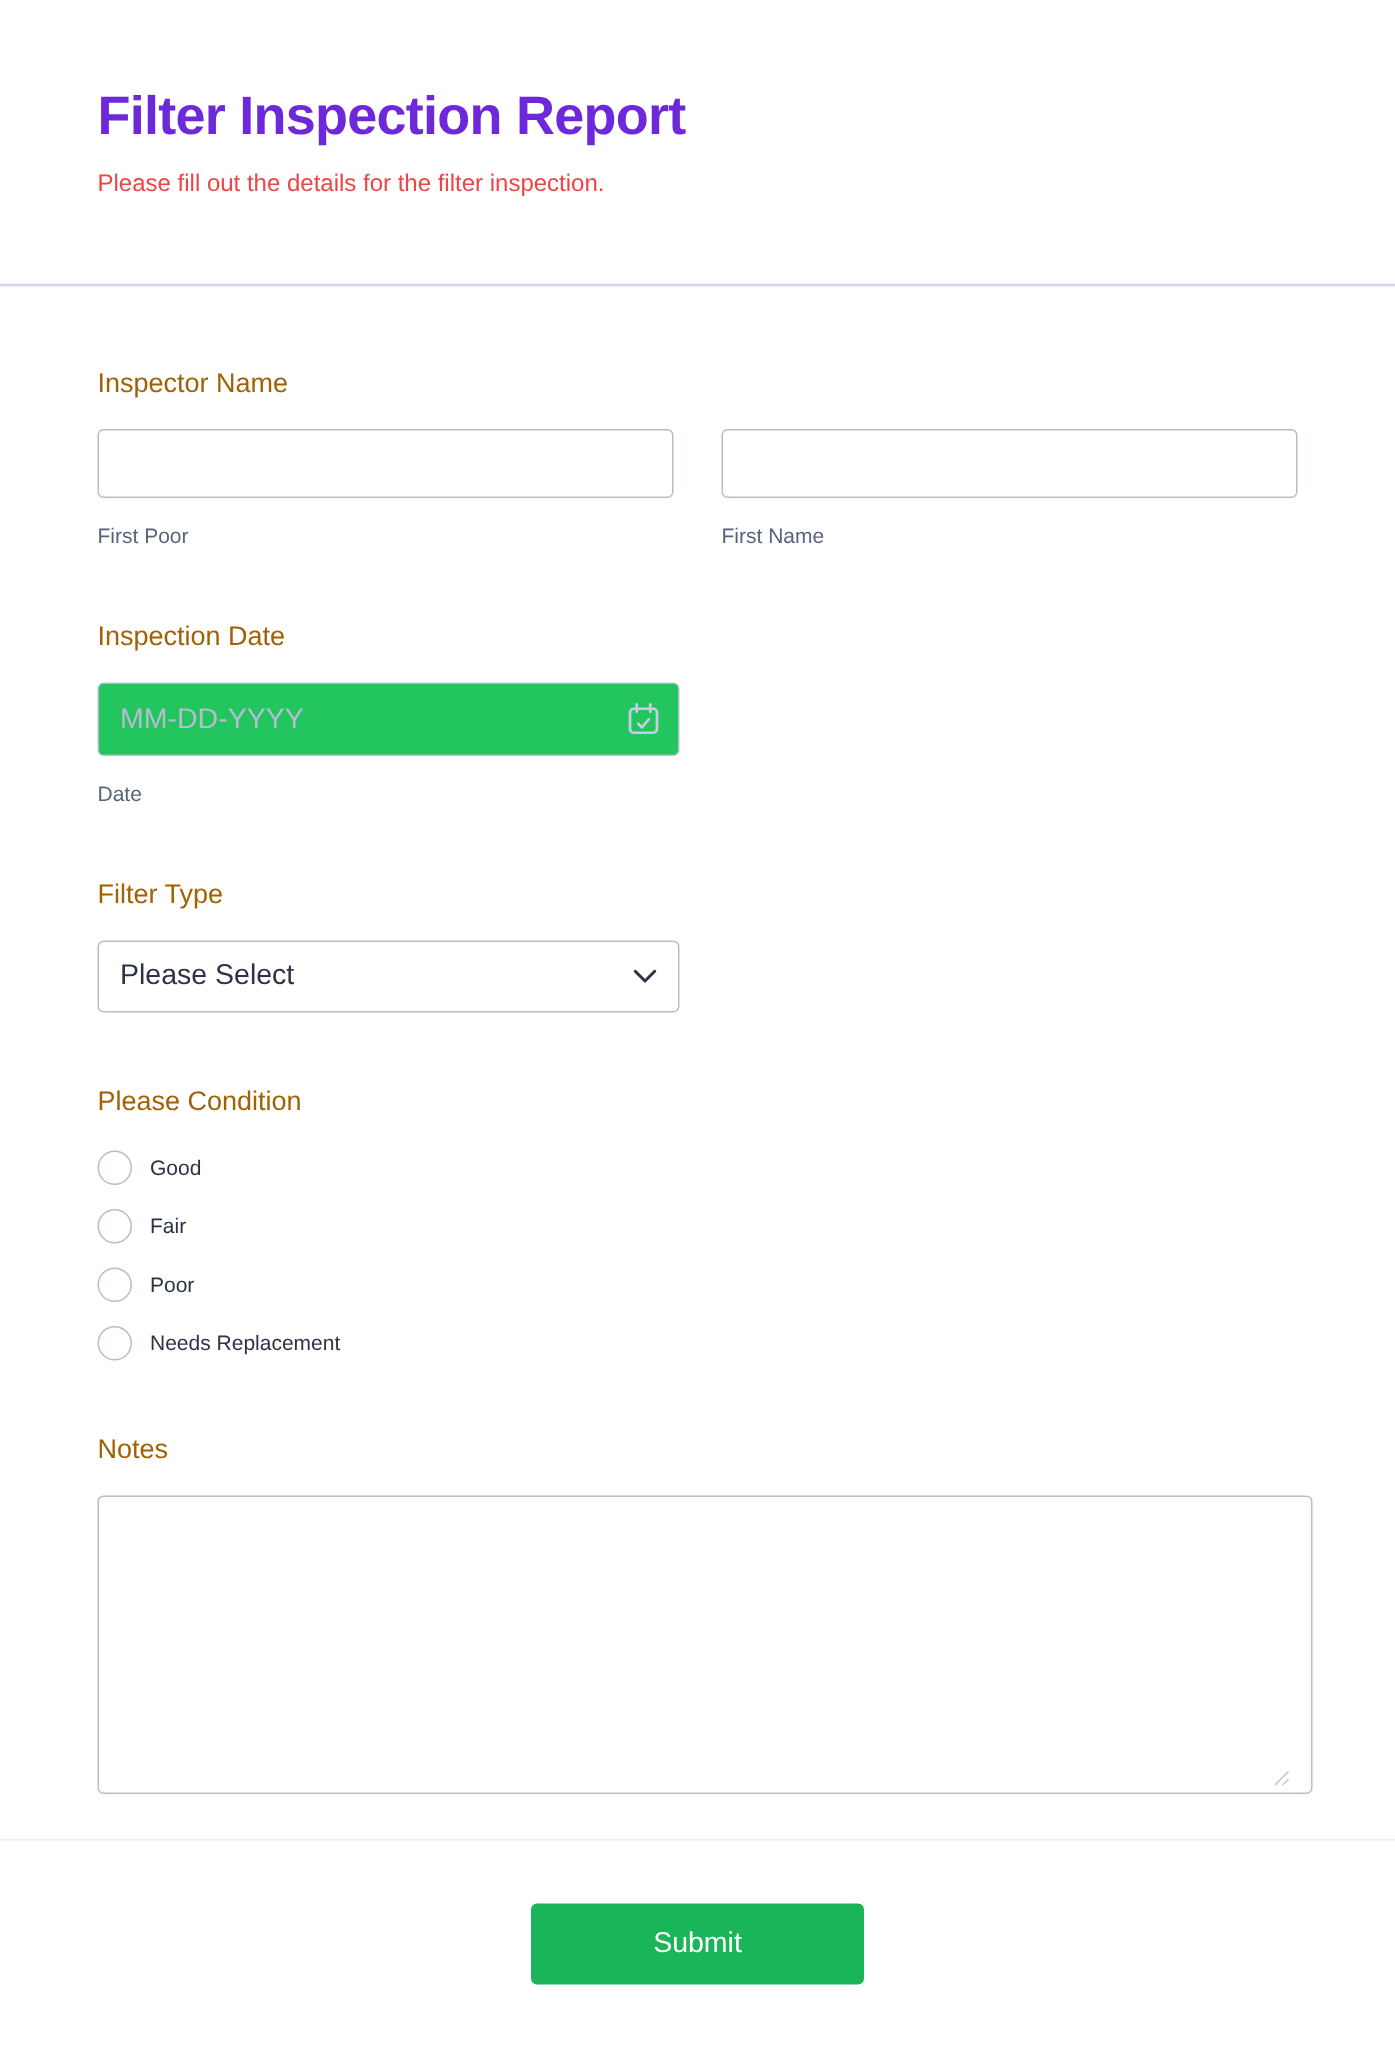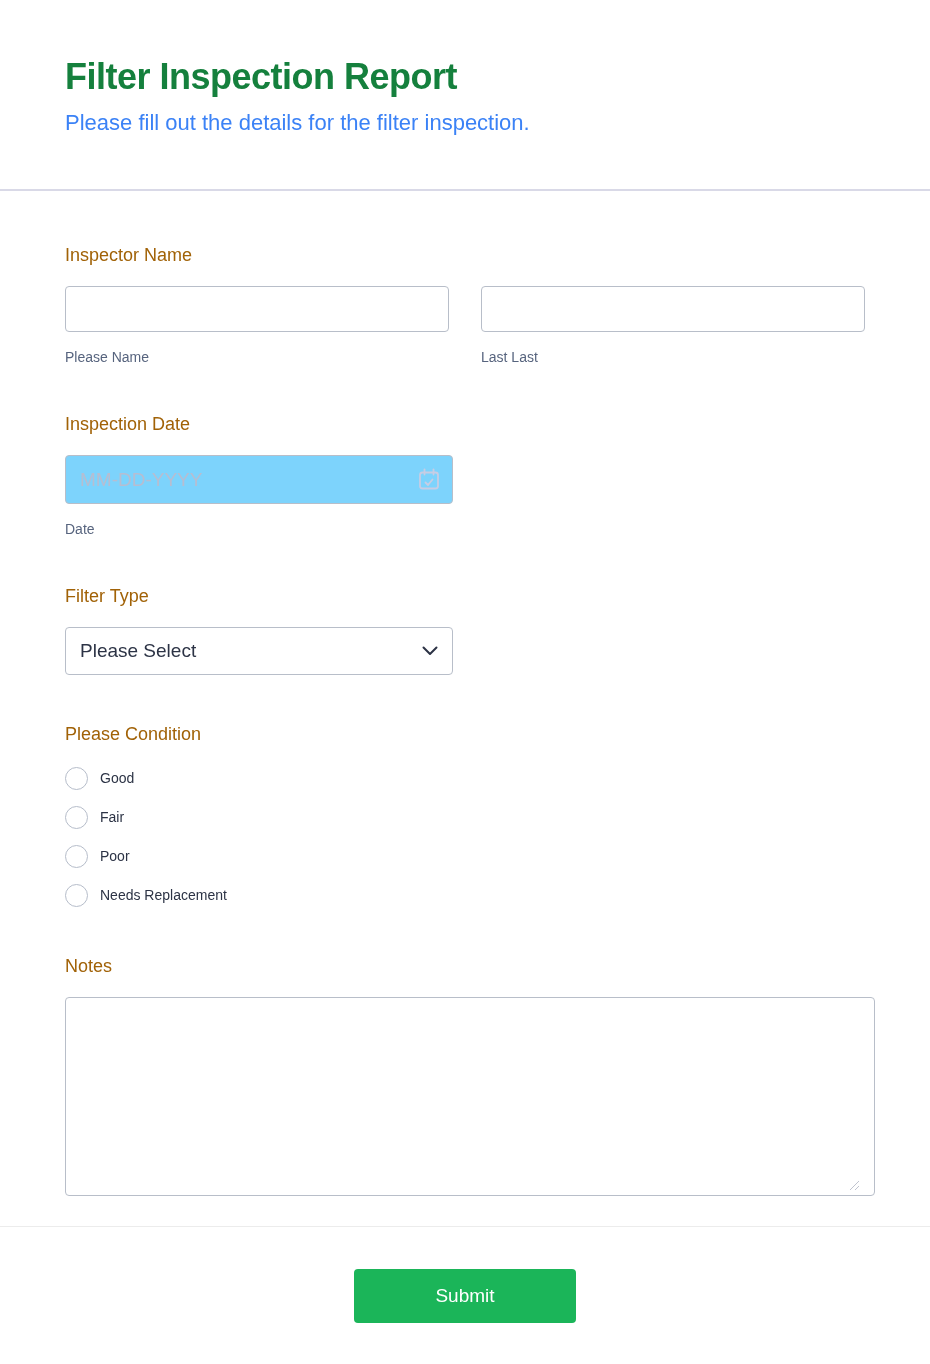--- a/index.html
+++ b/index.html
@@ -9,29 +9,29 @@
     font-family: "Liberation Sans", sans-serif;
     color: #2c3345;
   }
   .page { width: 930px; min-height: 1364px; background: #fff; position: relative; }
 
   
   .form-header { padding: 55px 65px 54px 65px; }
   .form-title {
     font-size: 36px;
     font-weight: 700;
-    color: #15803d;
+    color: #6d28d9;
     line-height: 44px;
     letter-spacing: -0.5px;
   }
   .form-subtitle {
     margin-top: 12px;
-    font-size: 22px;
+    font-size: 16px;
     font-weight: 400;
-    color: #3b82f6;
+    color: #ef4444;
     line-height: 24px;
   }
   .divider-top { border-bottom: 2px solid #d9d9e7; }
   .divider-bottom { border-bottom: 1px solid #ececec; }
 
   
   .form-body { padding: 54px 65px 0 65px; }
   .question { margin-bottom: 49px; }
   .q-label {
     font-size: 18px;
@@ -63,21 +63,21 @@
     outline: none;
   }
 
   
   .date-wrap { position: relative; width: 388px; }
   input.date-input {
     width: 100%;
     height: 49px;
     border: 1px solid #b8bec9;
     border-radius: 4px;
-    background: #7dd3fc;
+    background: #22c55e;
     font-family: "Liberation Sans", sans-serif;
     font-size: 19px;
     color: #2c3345;
     padding: 0 46px 0 14px;
     outline: none;
   }
   input.date-input::placeholder { color: #b7bdd1; opacity: 1; }
   .cal-icon {
     position: absolute;
     right: 13px;
@@ -186,25 +186,25 @@
   </div>
   <div class="divider-top"></div>
 
   <div class="form-body">
 
     <div class="question">
       <div class="q-label">Inspector Name</div>
       <div class="name-row">
         <div class="name-col">
           <input type="text" class="text-input" style="">
-          <div class="sub-label">Please Name</div>
+          <div class="sub-label">First Poor</div>
         </div>
         <div class="name-col">
           <input type="text" class="text-input" style="">
-          <div class="sub-label">Last Last</div>
+          <div class="sub-label">First Name</div>
         </div>
       </div>
     </div>
 
     <div class="question">
       <div class="q-label">Inspection Date</div>
       <div class="date-wrap">
         <input type="text" class="date-input" placeholder="MM-DD-YYYY" style="">
         <svg class="cal-icon" viewBox="0 0 22 23" fill="none" xmlns="http://www.w3.org/2000/svg">
           <rect x="2" y="4.5" width="18" height="16" rx="2.5" stroke="#c7cde4" stroke-width="1.8"></rect>

